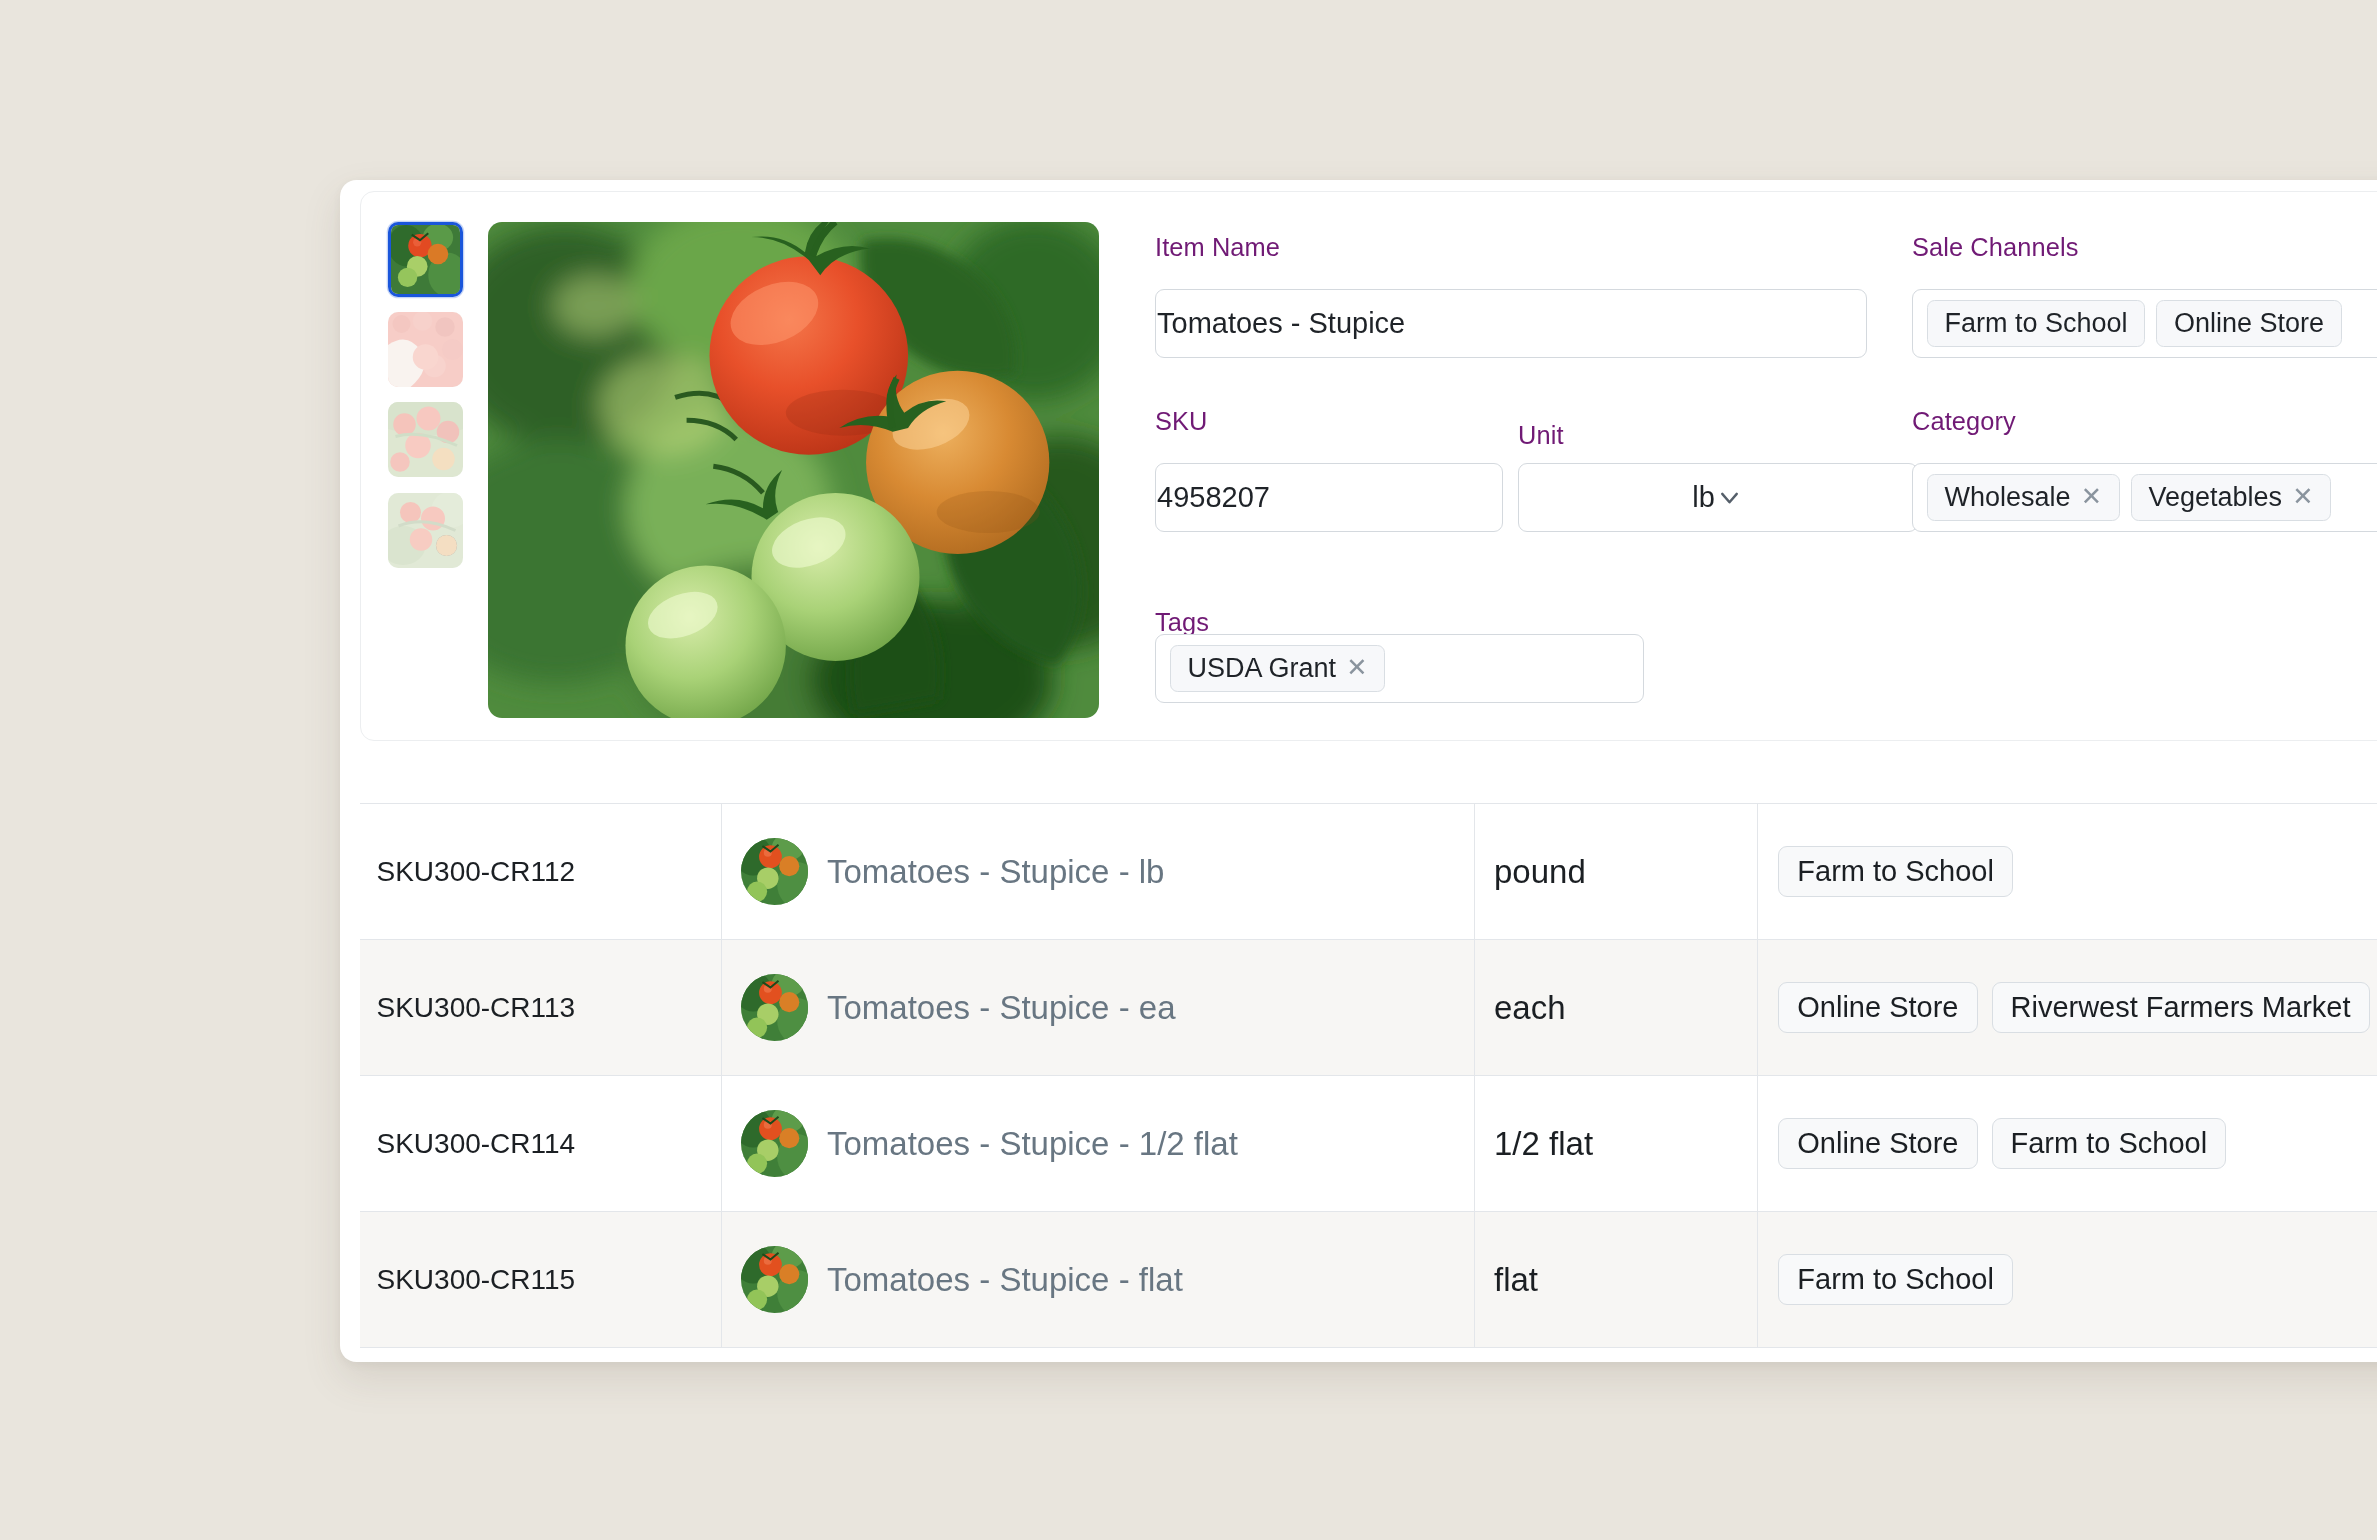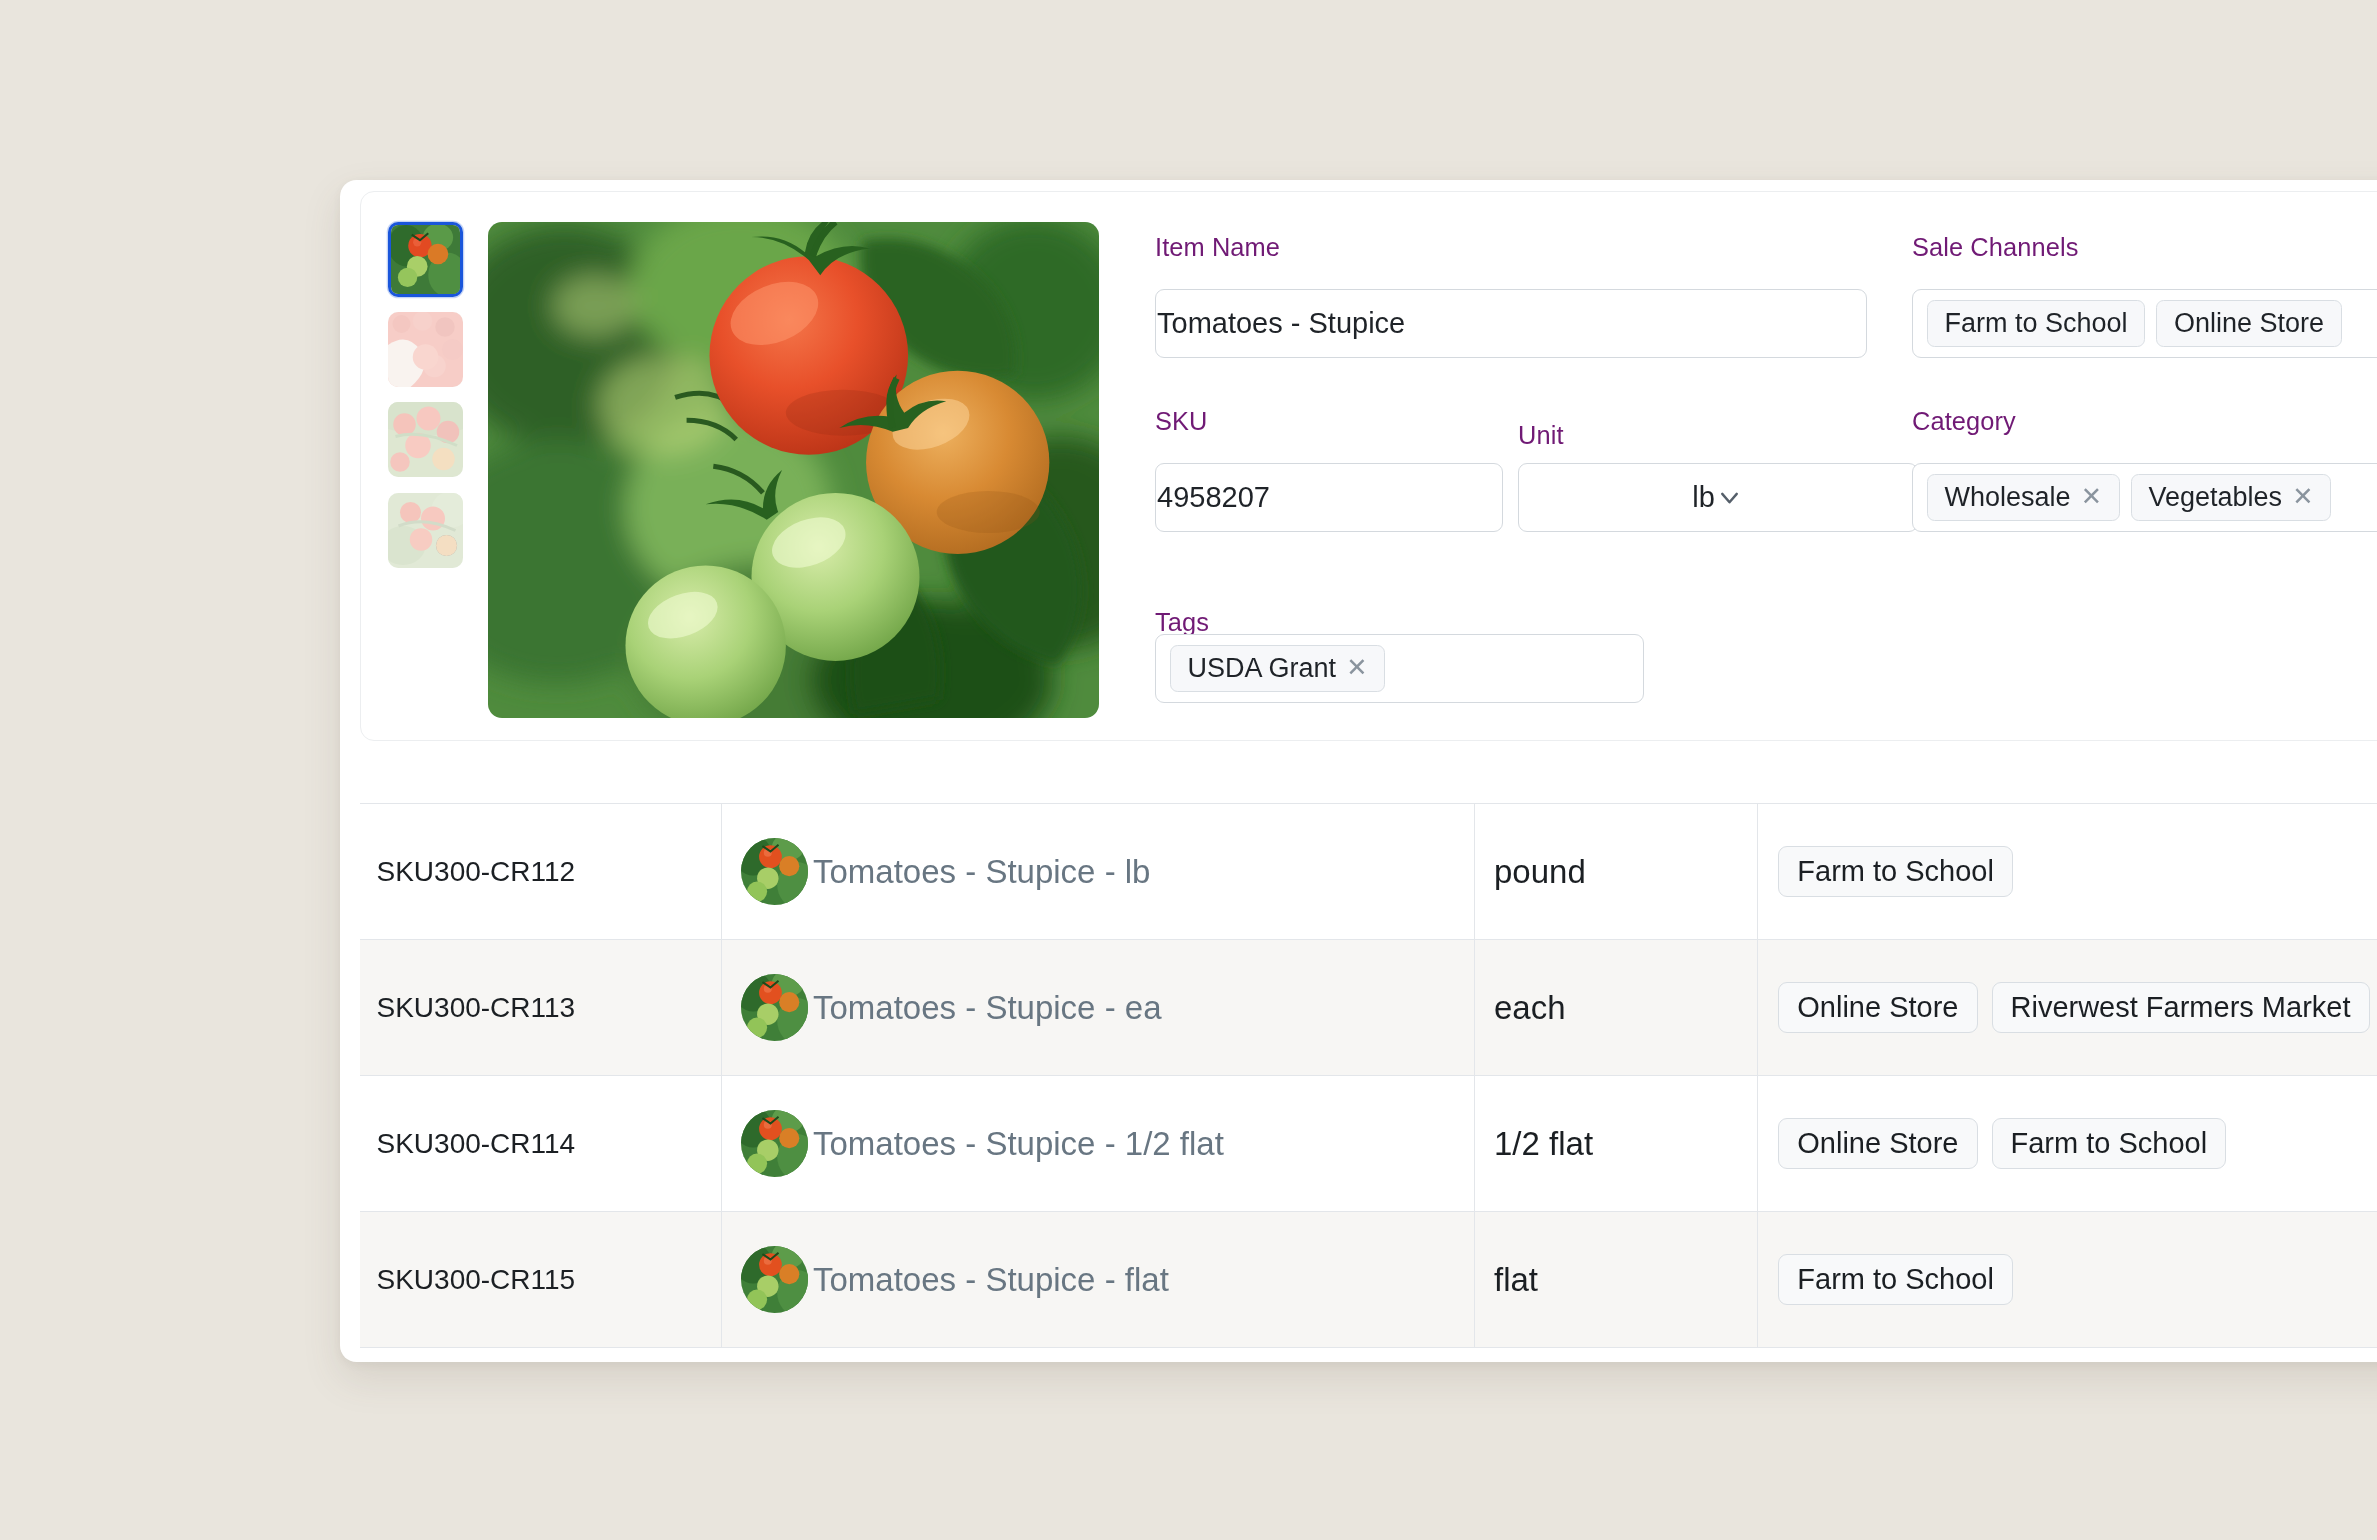--- a/index.html
+++ b/index.html
@@ -176,21 +176,21 @@
     display: flex; align-items: center;
     padding-left: 16.5px;
     box-sizing: border-box;
     border-right: 1.3px solid #e3e6ea;
     font-size: 28px;
     color: #1b1f23;
     white-space: nowrap;
   }
   .c-name {
     width: 753px;
-    display: flex; align-items: center; gap: 5px;
+    display: flex; align-items: center; gap: 19px;
     padding-left: 19px;
     box-sizing: border-box;
     border-right: 1.3px solid #e3e6ea;
     font-size: 33px;
     color: #687682;
     white-space: nowrap;
   }
   .c-name .avatar {
     width: 67px; height: 67px; border-radius: 50%;
     overflow: hidden; flex: 0 0 auto; background:#cfe0c8;

